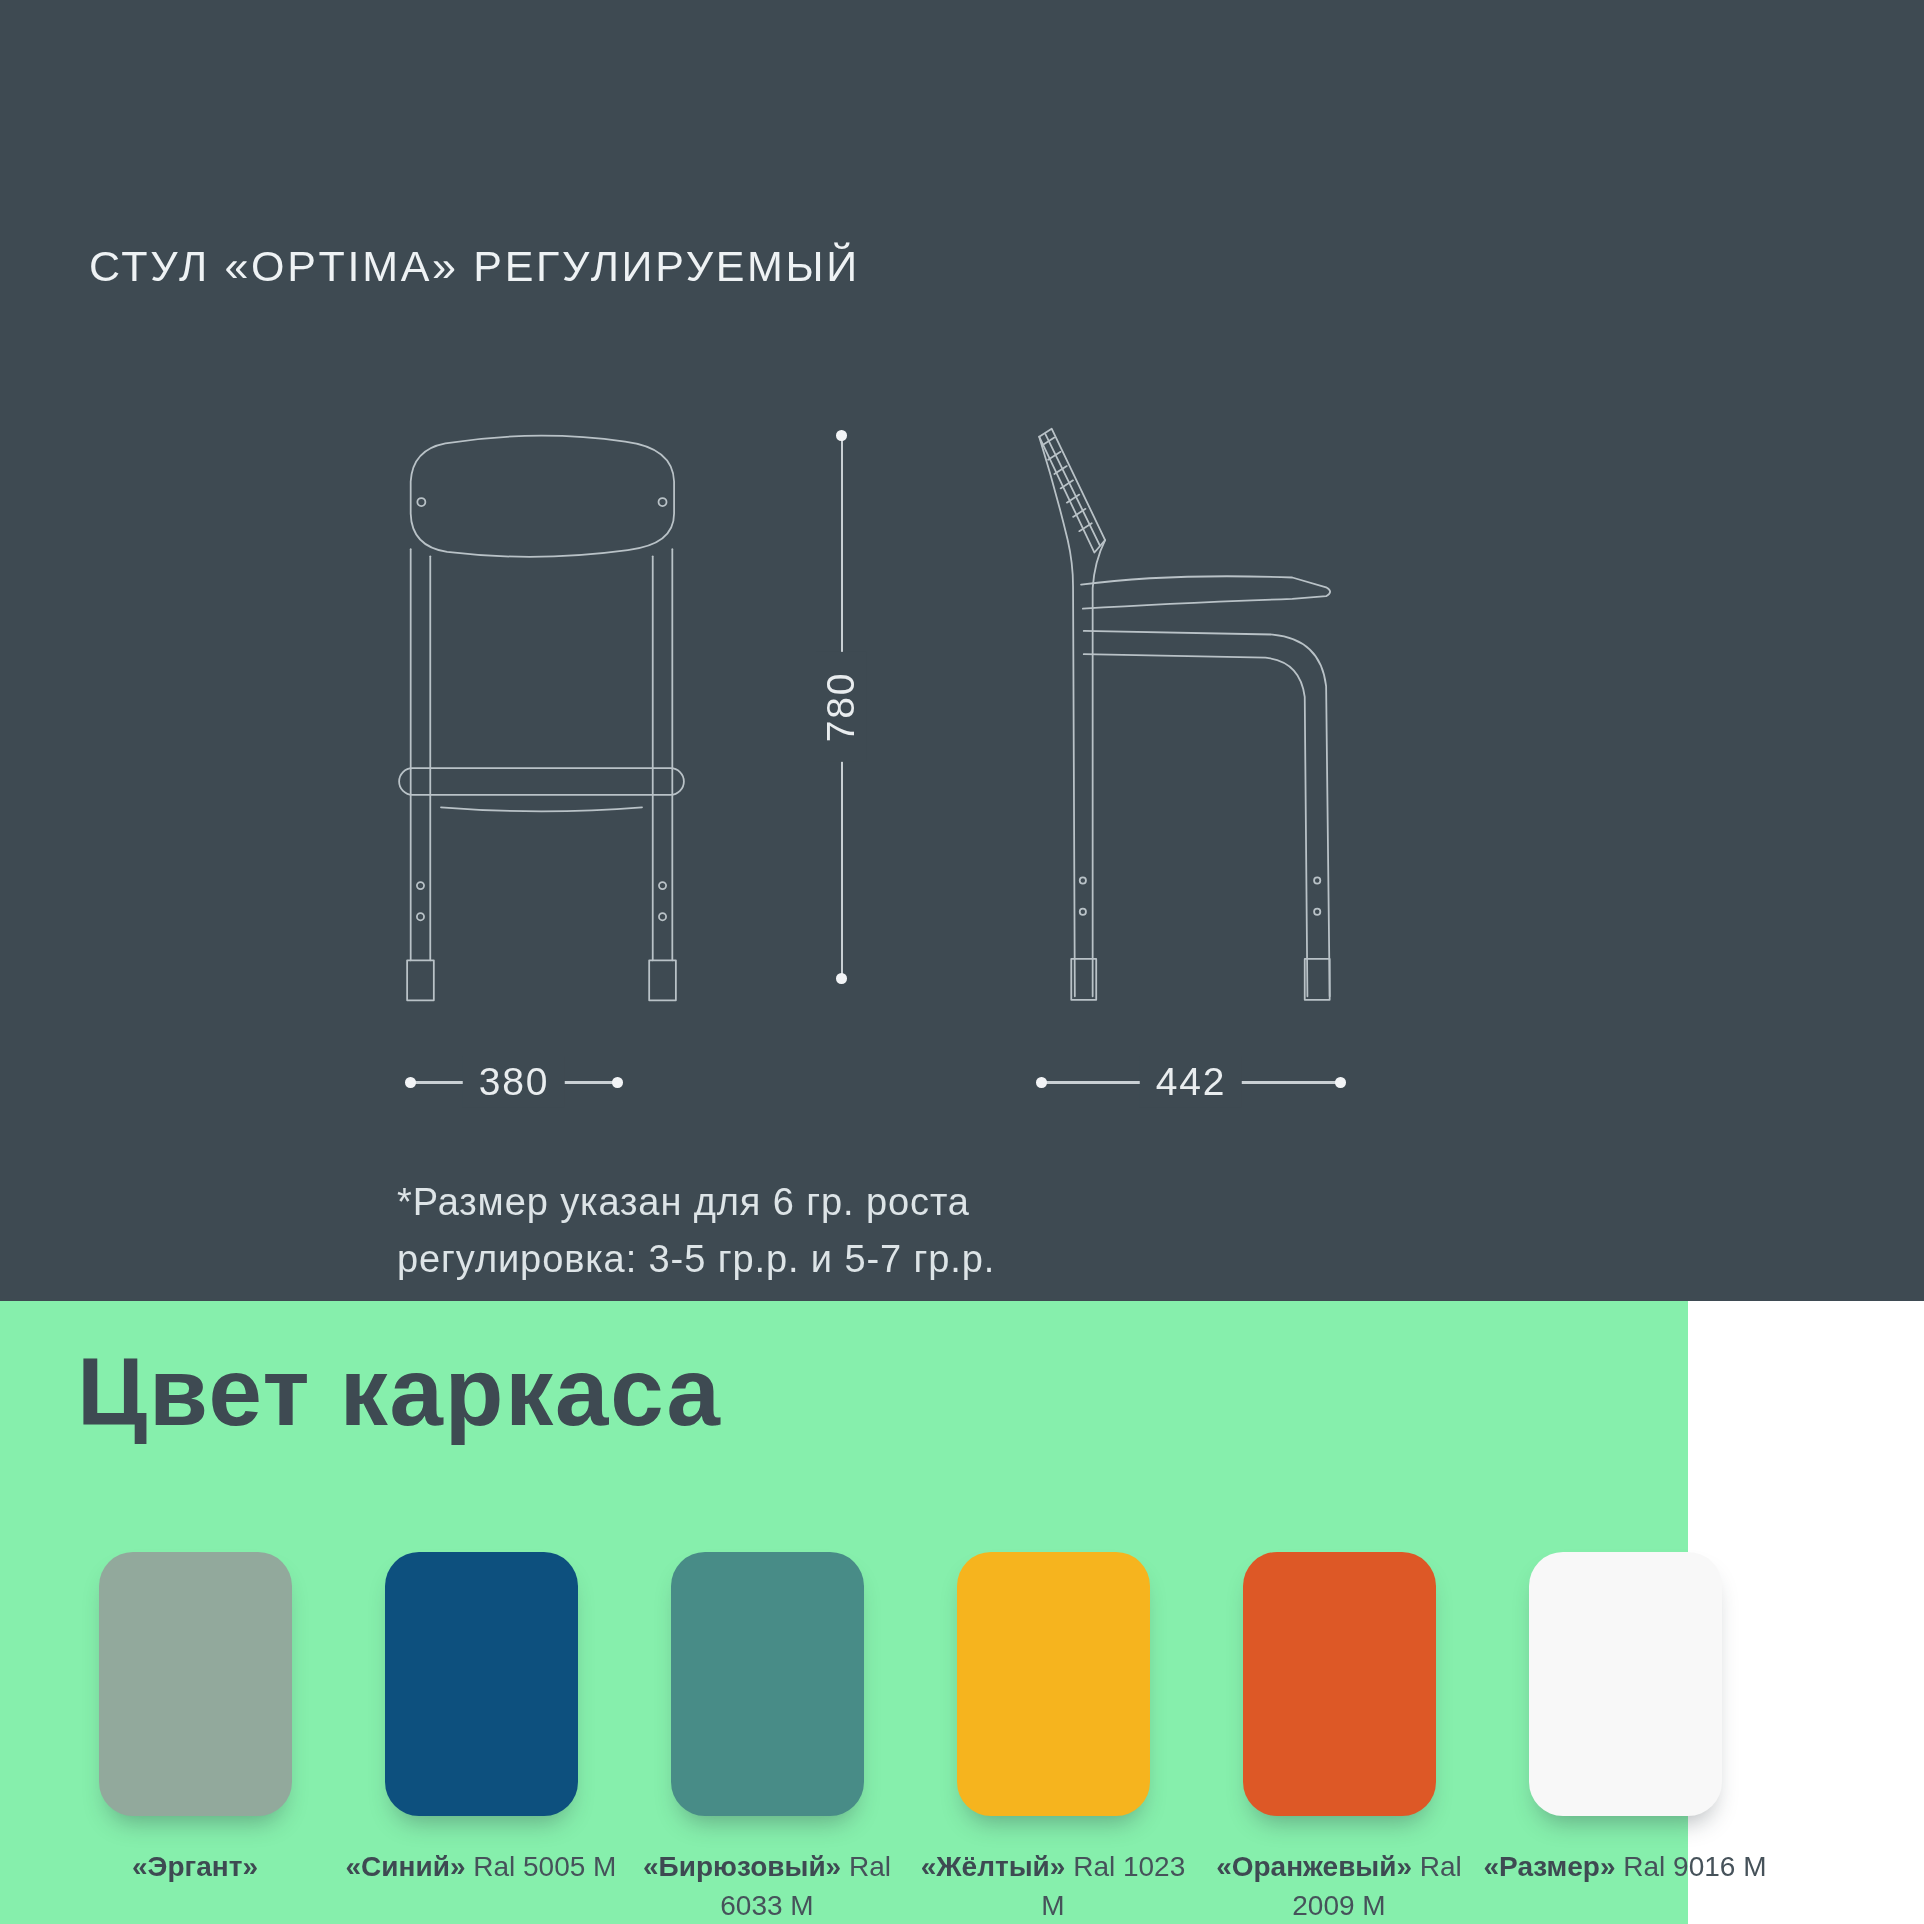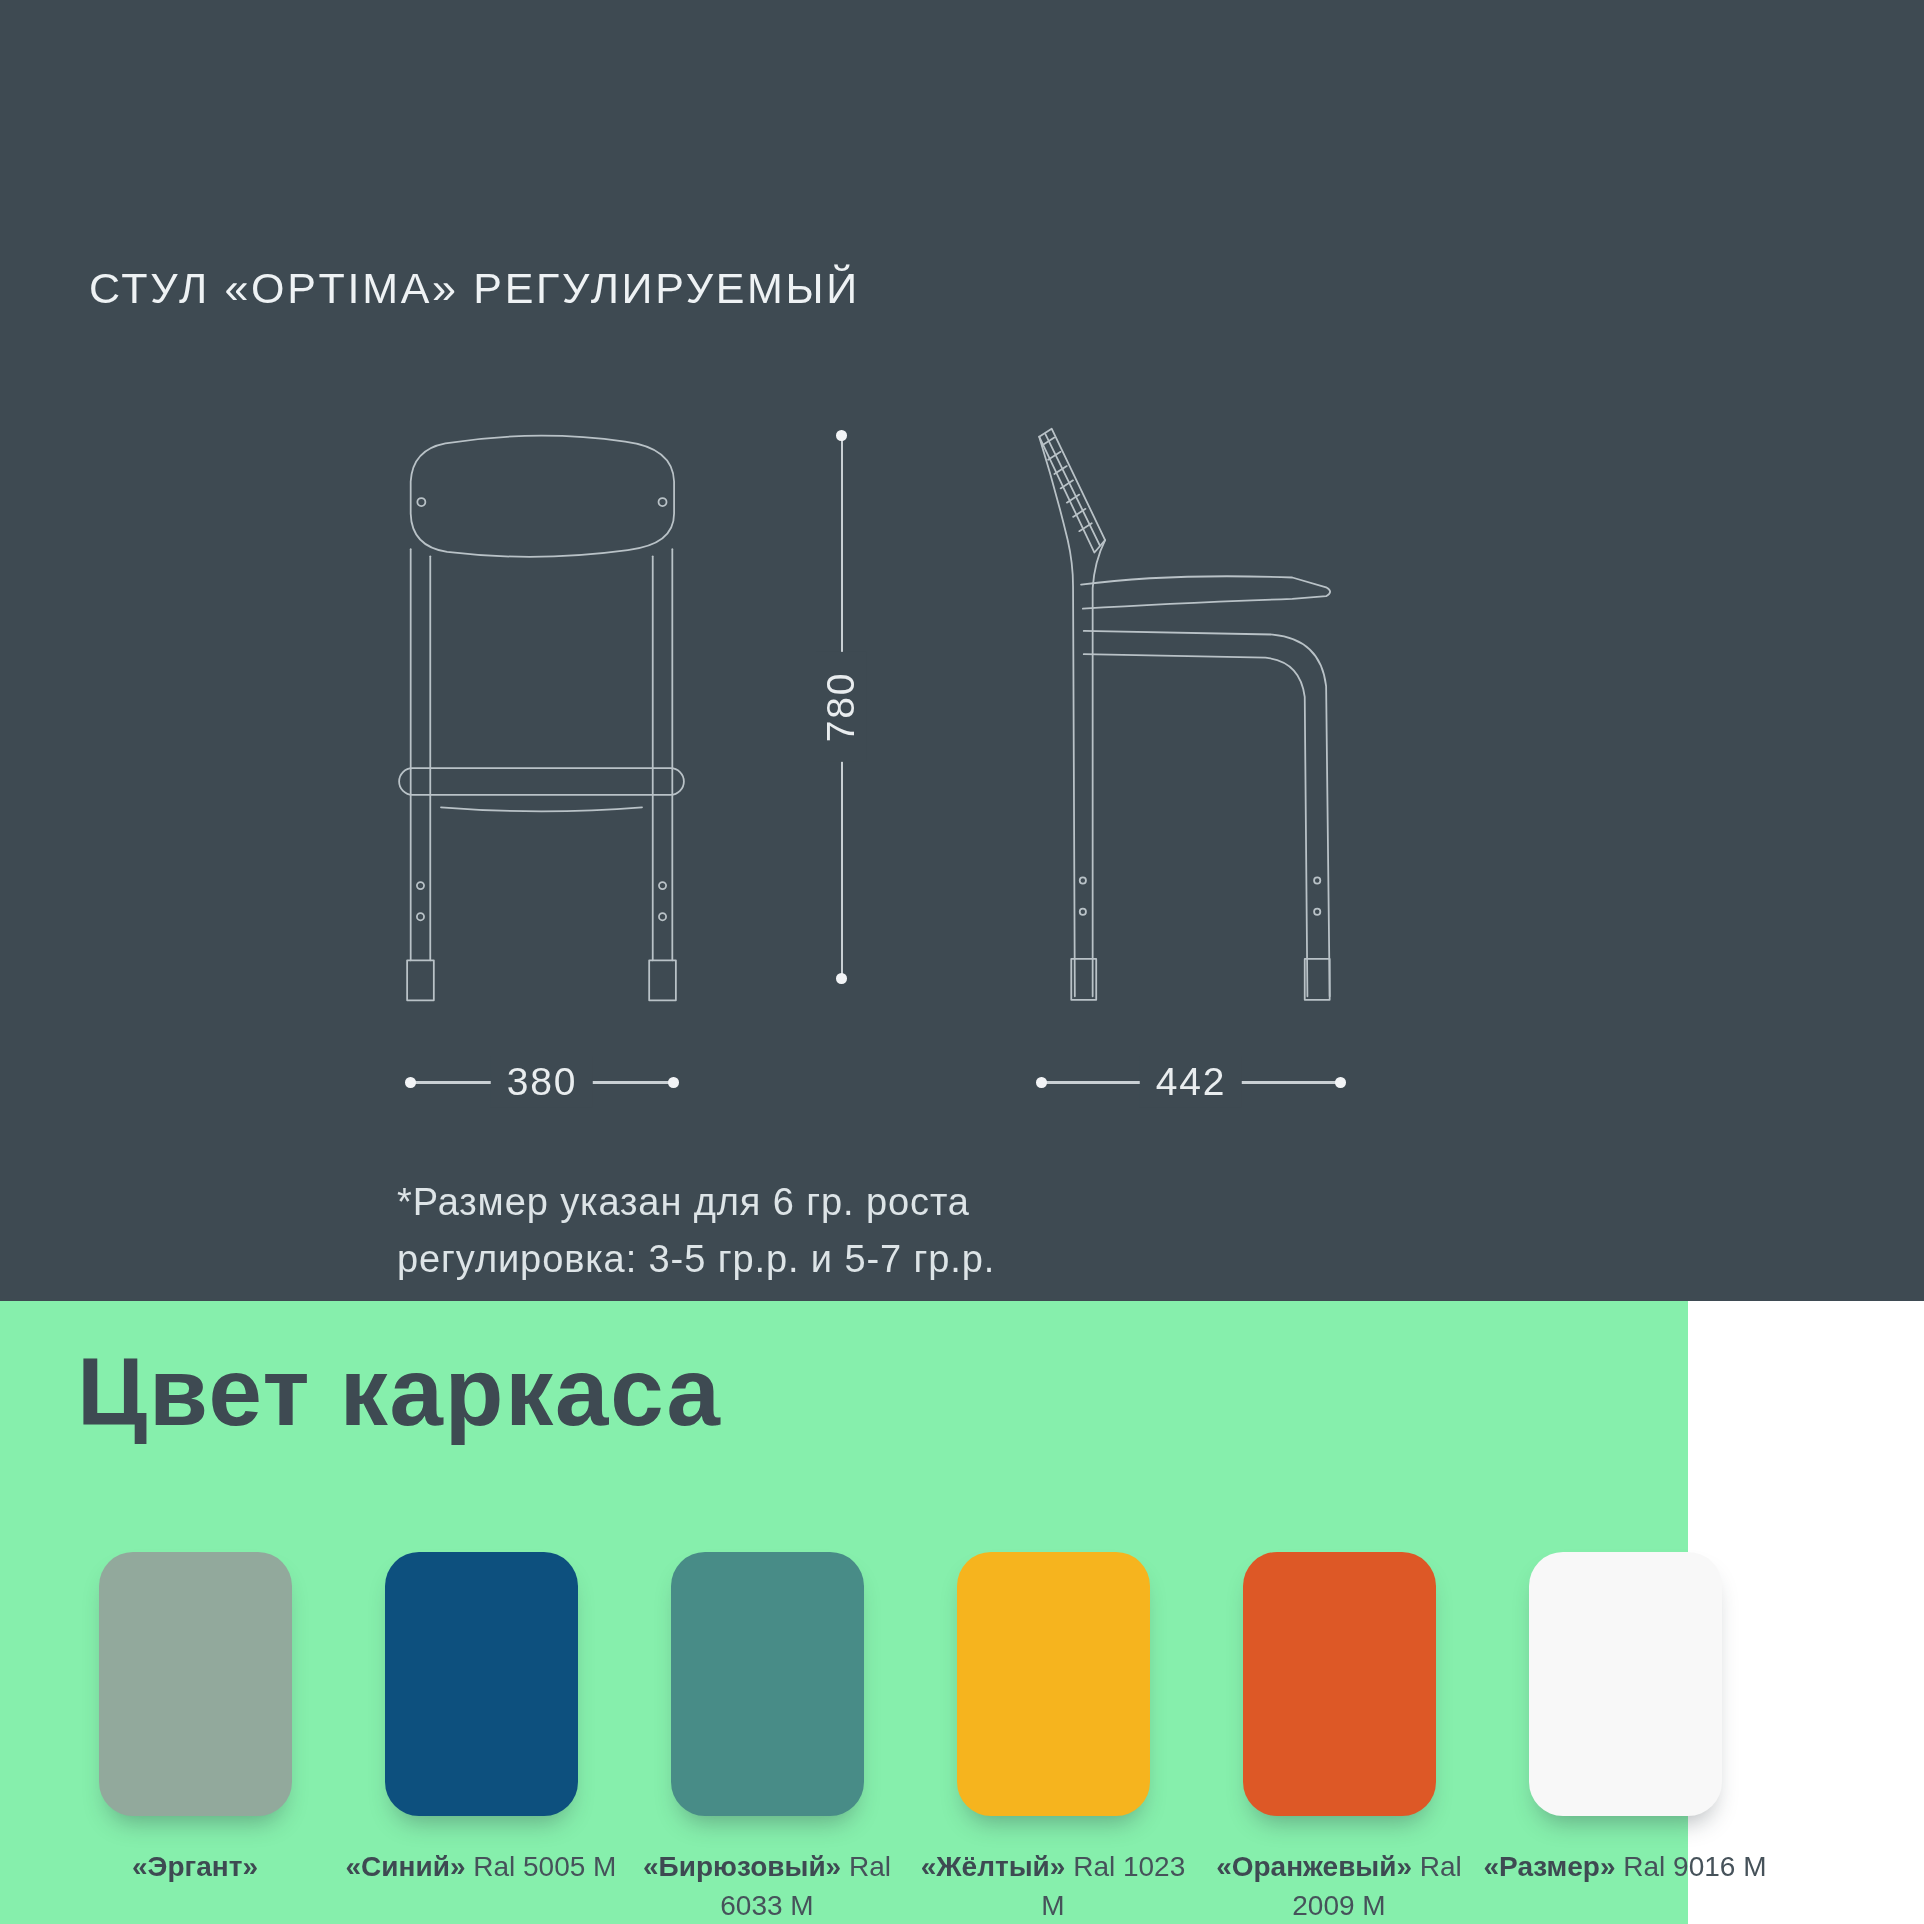--- a/index.html
+++ b/index.html
@@ -16,21 +16,21 @@
   .panel-dark{
     position:absolute;left:0;top:0;width:1925px;height:1301px;
     background:#3e4a52;
   }
   .page-title{
     position:absolute;left:87px;top:32px;margin:0;
     font-size:100px;font-weight:800;letter-spacing:2.7px;
     color:#fdfefe;
   }
   .subtitle{
-    position:absolute;left:89px;top:264px;
+    position:absolute;left:89px;top:242px;
     font-size:43px;font-weight:500;letter-spacing:2.7px;
     color:#eef2f4;
   }
 
   .drawing{position:absolute;}
   .drawing path,.drawing rect,.drawing line{fill:none;stroke:#b9c2c7;stroke-width:2;stroke-linecap:round;stroke-linejoin:round;}
   .drawing circle{fill:none;stroke:#b9c2c7;stroke-width:2;}
 
   
   .dim{position:absolute;}
@@ -143,21 +143,21 @@
       <path d="M 306 598 H 334 V 644 H 306 Z"></path>
     </svg>
 
     <div class="dim v" style="left:836px;top:430px;width:10.7px;height:554px;">
       <div class="vline"></div>
       <div class="dot a"></div>
       <div class="dot b"></div>
       <span class="dim-label">780</span>
     </div>
 
-    <div class="dim h" style="left:405px;top:1076px;width:274px;height:12.5px;">
+    <div class="dim h" style="left:405px;top:1076px;width:218px;height:12.5px;">
       <div class="hline"></div>
       <div class="dot a"></div>
       <div class="dot b"></div>
       <span class="dim-label">380</span>
     </div>
 
     <div class="dim h" style="left:1036px;top:1076px;width:310px;height:12.5px;">
       <div class="hline"></div>
       <div class="dot a"></div>
       <div class="dot b"></div>

